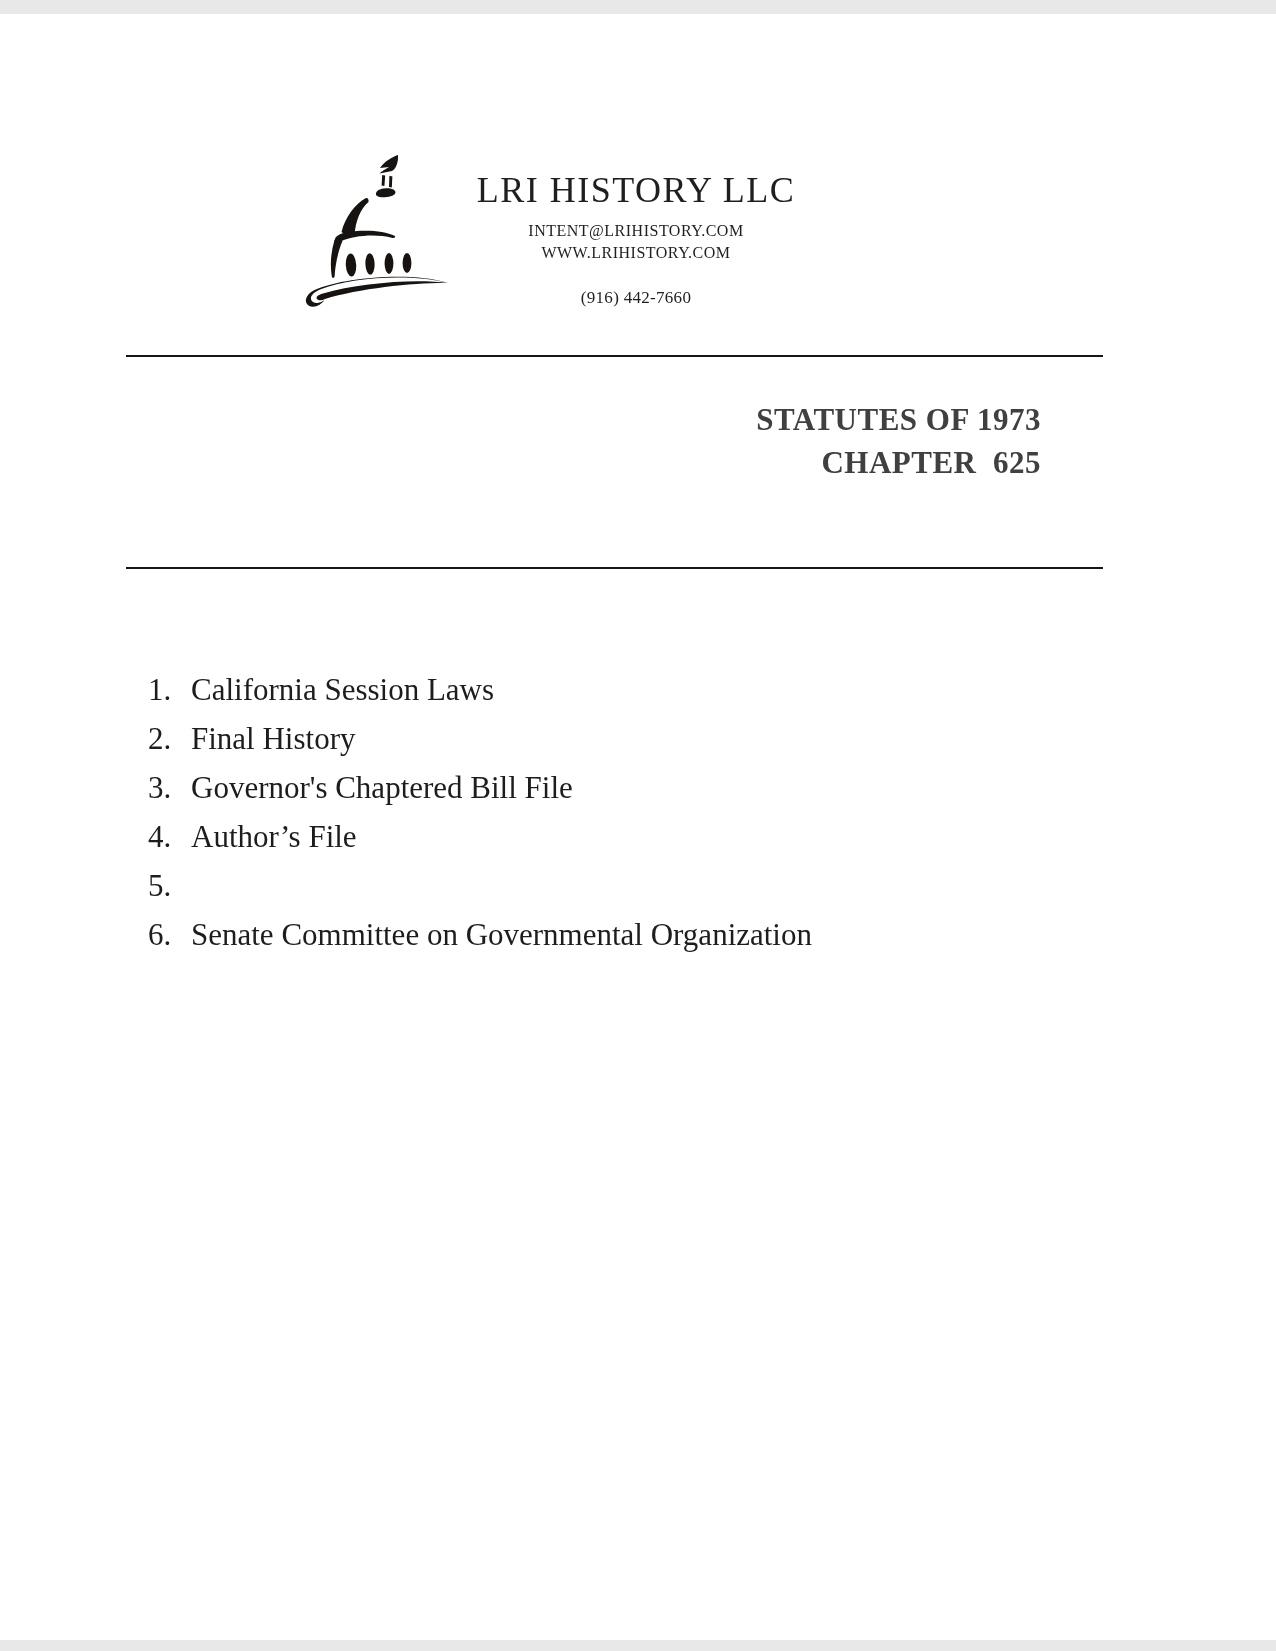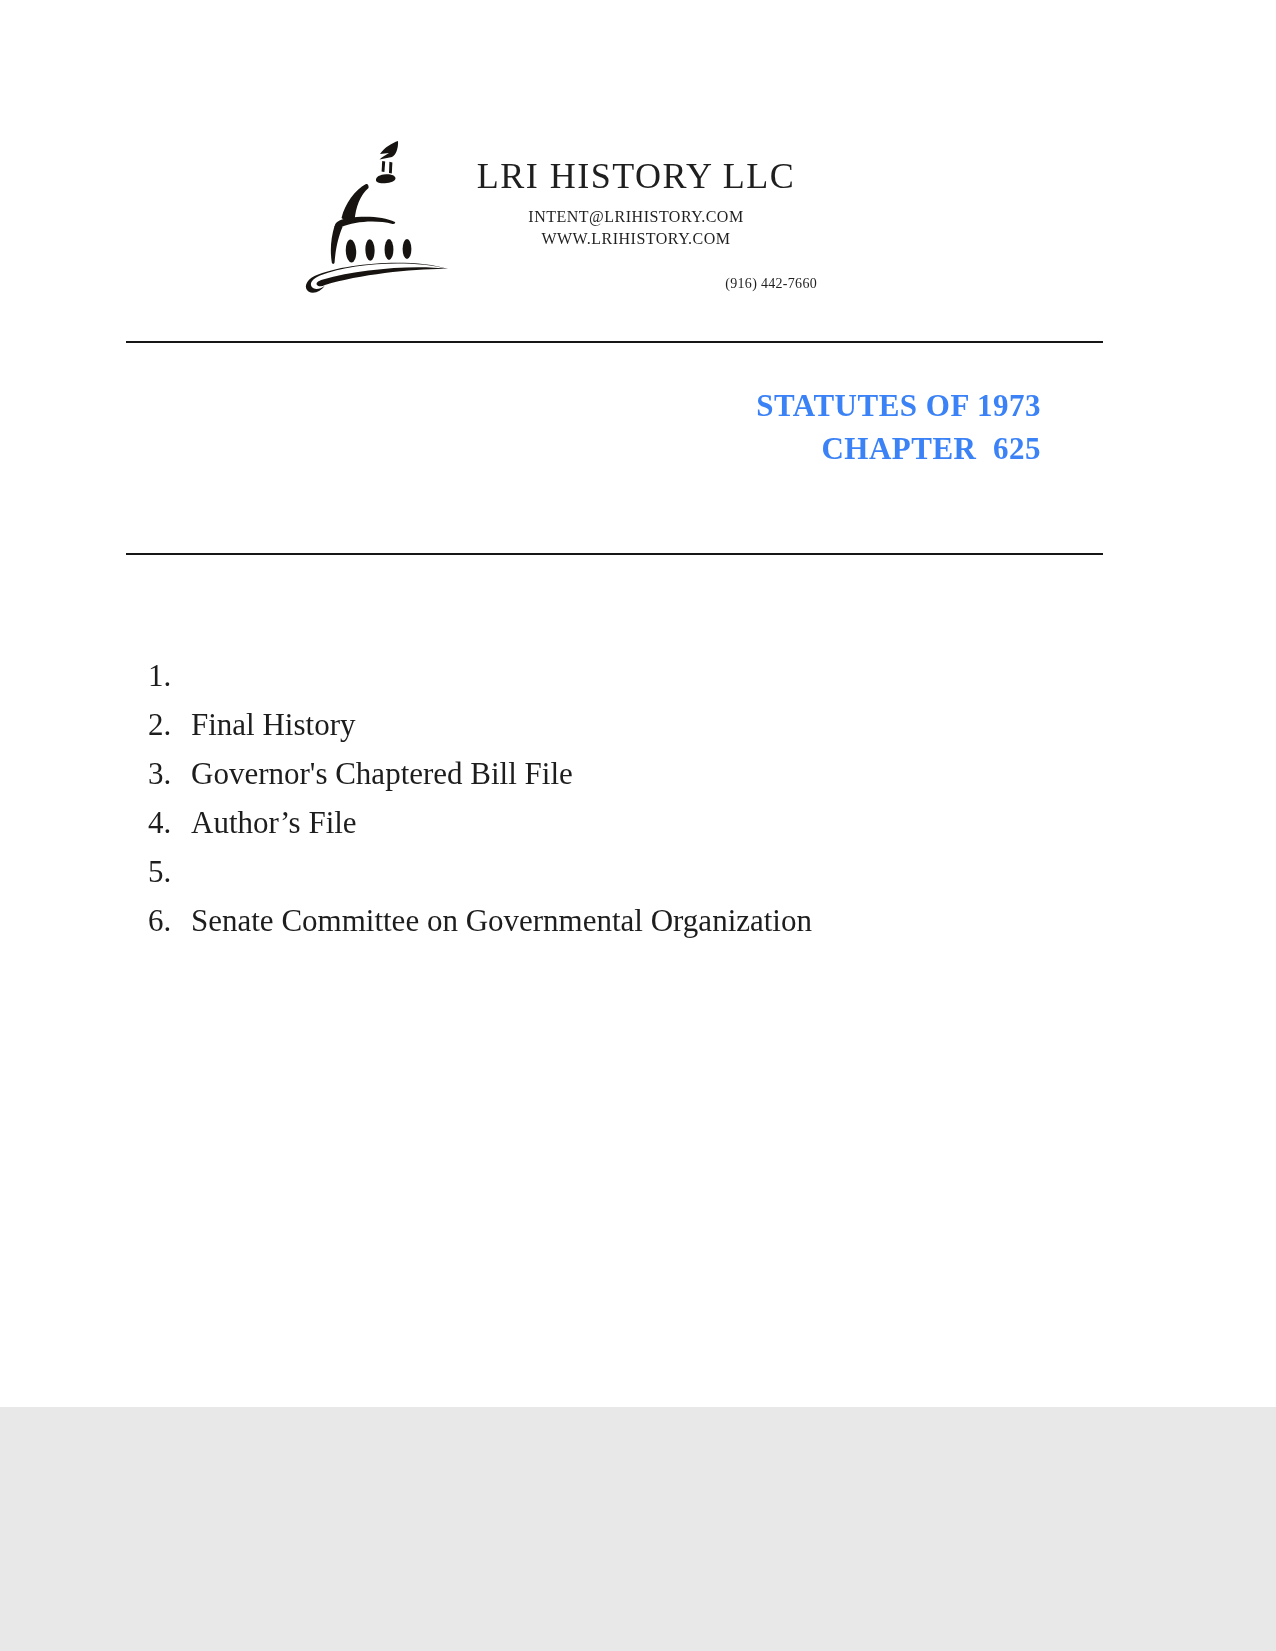--- a/index.html
+++ b/index.html
@@ -1,21 +1,21 @@
 <!DOCTYPE html>
 <html><head>
 <meta charset="utf-8">
 <style>
   * { margin: 0; padding: 0; box-sizing: border-box; }
   html, body { background: #e8e8e8; }
   .page {
     position: relative;
     width: 1276px;
-    height: 1407px;
-    margin: 0 auto;
+    height: 1626px;
+    margin: 14px auto;
     background: #ffffff;
     font-family: "Liberation Serif", "DejaVu Serif", serif;
     color: #1d1d1d;
     overflow: hidden;
   }
 
   
   .logo {
     position: absolute;
     left: 298px;
@@ -42,21 +42,21 @@
   .contact-line {
     position: absolute;
     left: 0; right: 0;
     font-size: 16px;
     letter-spacing: 0.5px;
     line-height: 24px;
     white-space: nowrap;
   }
   .contact-email   { top: 49px; }
   .contact-website { top: 71px; }
-  .contact-phone   { top: 116px; font-size: 14px; letter-spacing: 0.3px; text-align: right; }
+  .contact-phone   { top: 116px; font-size: 17px; letter-spacing: 0.3px; }
 
   
   .rule {
     position: absolute;
     left: 126px;
     width: 977px;
     height: 2px;
     background: #161616;
   }
   .rule-top    { top: 341px; }
@@ -65,21 +65,21 @@
   
   .statute-block {
     position: absolute;
     top: 384px;
     right: 235px;
     text-align: right;
     font-weight: bold;
     font-size: 31px;
     line-height: 43px;
     letter-spacing: 0.5px;
-    color: #3b82f6;
+    color: #404040;
   }
   .statute-line { white-space: pre-wrap; }
 
   
   .toc-title {
     position: absolute;
     left: 125px;
     top: 586px;
     font-size: 31px;
     font-weight: bold;
@@ -148,20 +148,21 @@
 
   <div class="statute-block">
     <div class="statute-line">STATUTES OF 1973</div>
     <div class="statute-line">CHAPTER  625</div>
   </div>
 
 
   <div class="toc-list">
     <div class="toc-item">
       <span class="num">1.</span>
+      <span class="label">California Session Laws</span>
     </div>
     <div class="toc-item">
       <span class="num">2.</span>
       <span class="label">Final History</span>
     </div>
     <div class="toc-item">
       <span class="num">3.</span>
       <span class="label">Governor's Chaptered Bill File</span>
     </div>
     <div class="toc-item">

